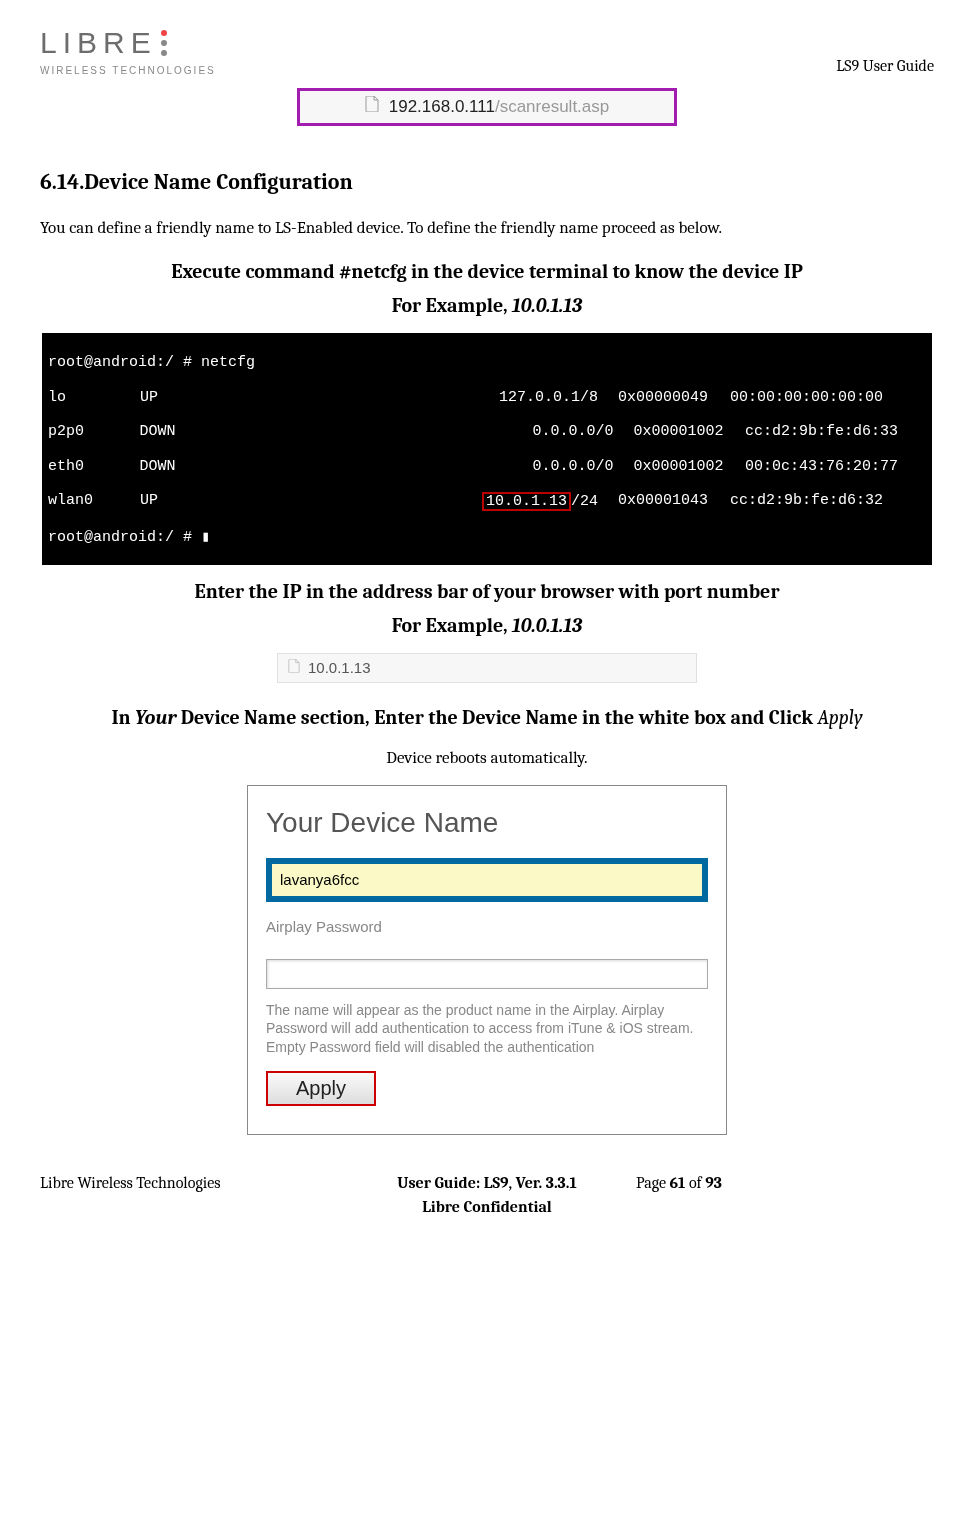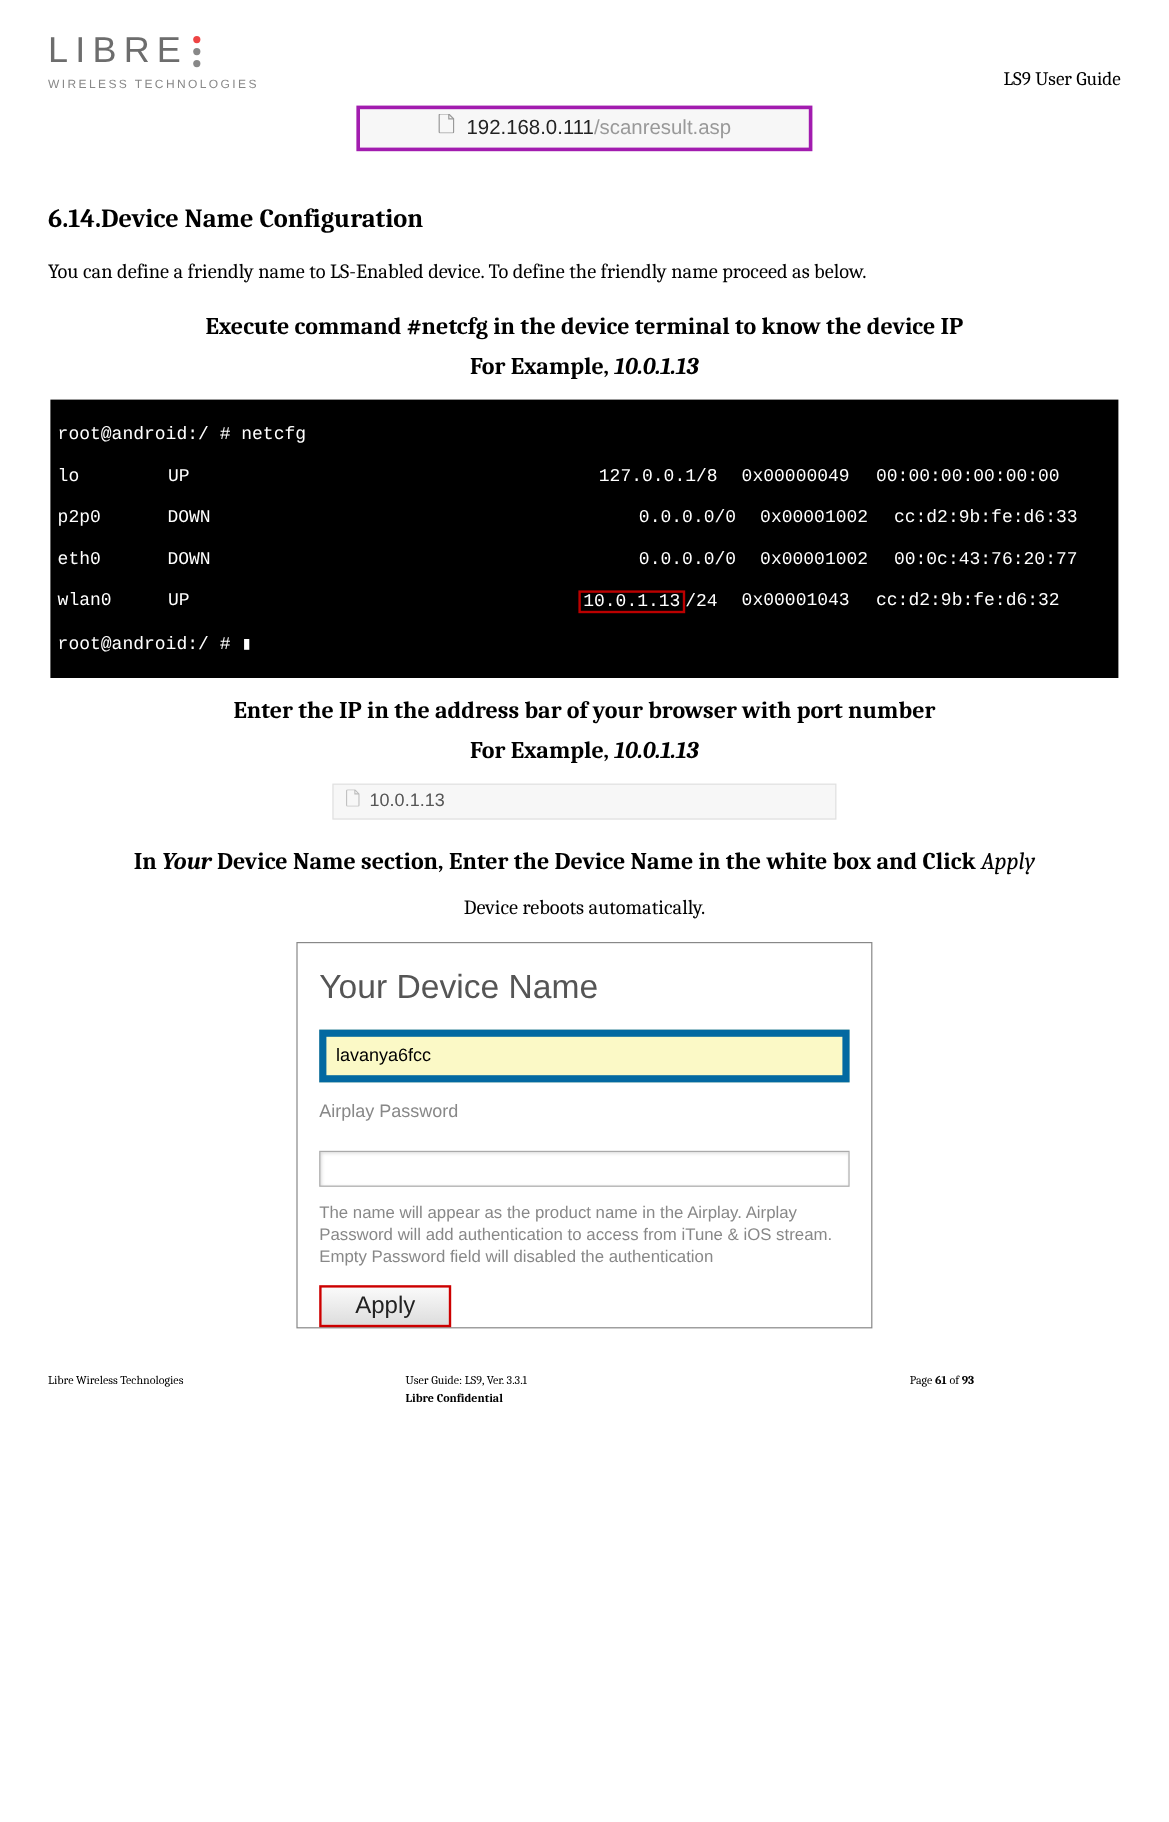--- a/index.html
+++ b/index.html
@@ -49,38 +49,38 @@
   .small-tab {
     display: flex; align-items: center; margin: 10px auto 18px auto;
     width: 420px; height: 30px; background: #f7f7f7;
     border: 1px solid #e0e0e0; font-family: Arial, sans-serif;
     color: #555; padding-left: 10px; font-size: 15px;
   }
   .small-tab .file-icon { margin-right: 8px; color: #bbb;}
   .subnote { text-align: center; font-size: 17px; margin: 6px 0 14px 0;}
   .form-shot {
     width: 480px; margin: 6px auto 30px auto; border: 1px solid #888;
-    padding: 12px 18px 0 18px; font-family: Arial, sans-serif; background:#fff;
+    padding: 12px 18px 28px 18px; font-family: Arial, sans-serif; background:#fff;
   }
   .form-title { font-size: 28px; color: #555; font-weight: 300; margin: 4px 0 14px 0;}
   .name-field {
     background: #fbf9c6; border: 6px solid #0369a1; width: 100%;
     padding: 5px 8px; font-size: 15px; color: #000000; margin-bottom: 14px;
   }
   .pw-label { color: #888; font-size: 15px; margin-bottom: 20px;}
   .pw-field { border: 1px solid #aaa; height: 30px; width: 100%; margin-bottom: 12px; box-shadow: inset 1px 1px 3px rgba(0,0,0,.15);}
   .form-help { color: #888; font-size: 14px; line-height: 1.35; margin-bottom: 14px;}
   .apply-btn {
     border: 2px solid #c00; background: linear-gradient(#fafafa,#ddd);
     font-size: 20px; color: #222; padding: 4px 28px; font-family: Arial,sans-serif;
   }
-  .footer { display: flex; justify-content: space-between; font-size: 10px; padding: 6px 0 0 0; border-top: none;}
-  .footer-center { flex:1;}
+  .footer { display: flex; justify-content: space-between; font-size: 16px; padding: 6px 0 0 0; border-top: none;}
+  .footer-center { text-align: center; flex:1;font-weight:bold;}
   .footer-left { flex:1; text-align:left;}
-  .footer-right { flex:1; text-align:center;}
+  .footer-right { flex:1; text-align:left;}
 </style>
 </head>
 <body>
 
 <div class="header-row">
   <div class="logo">
     <div class="logo-main">
       <span>LIBRE</span>
       <span class="logo-dots">
         <span class="logo-dot" style="background:#e44;"></span>

